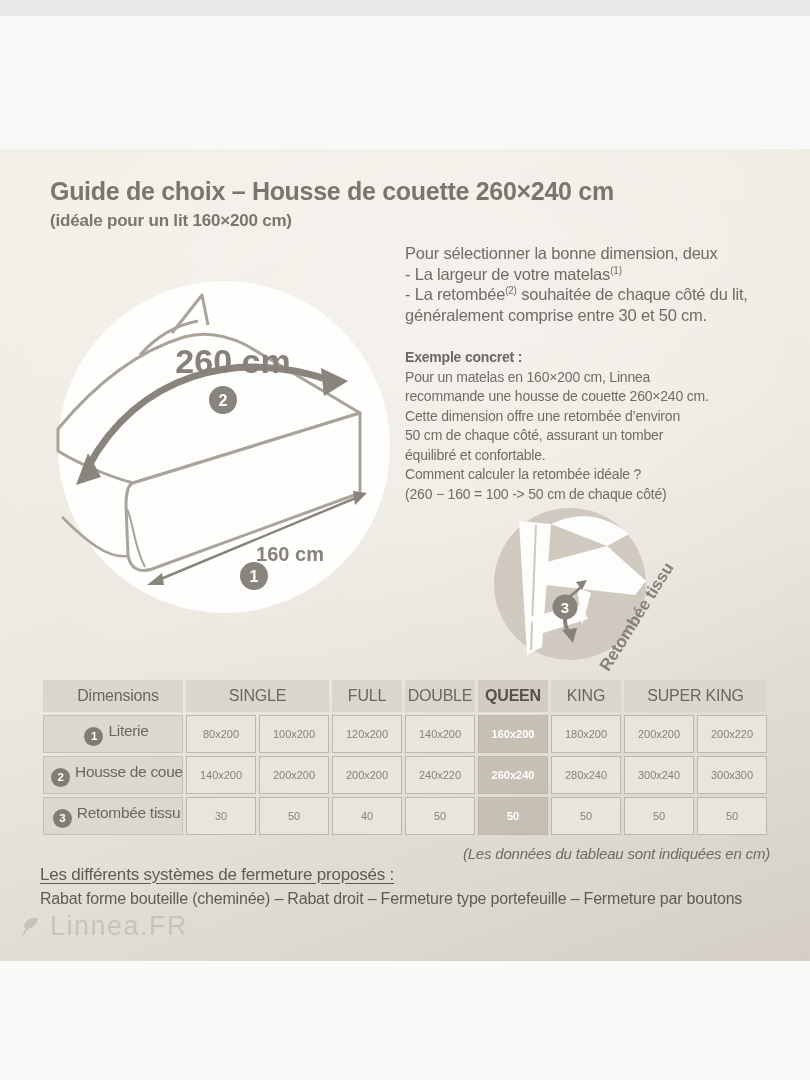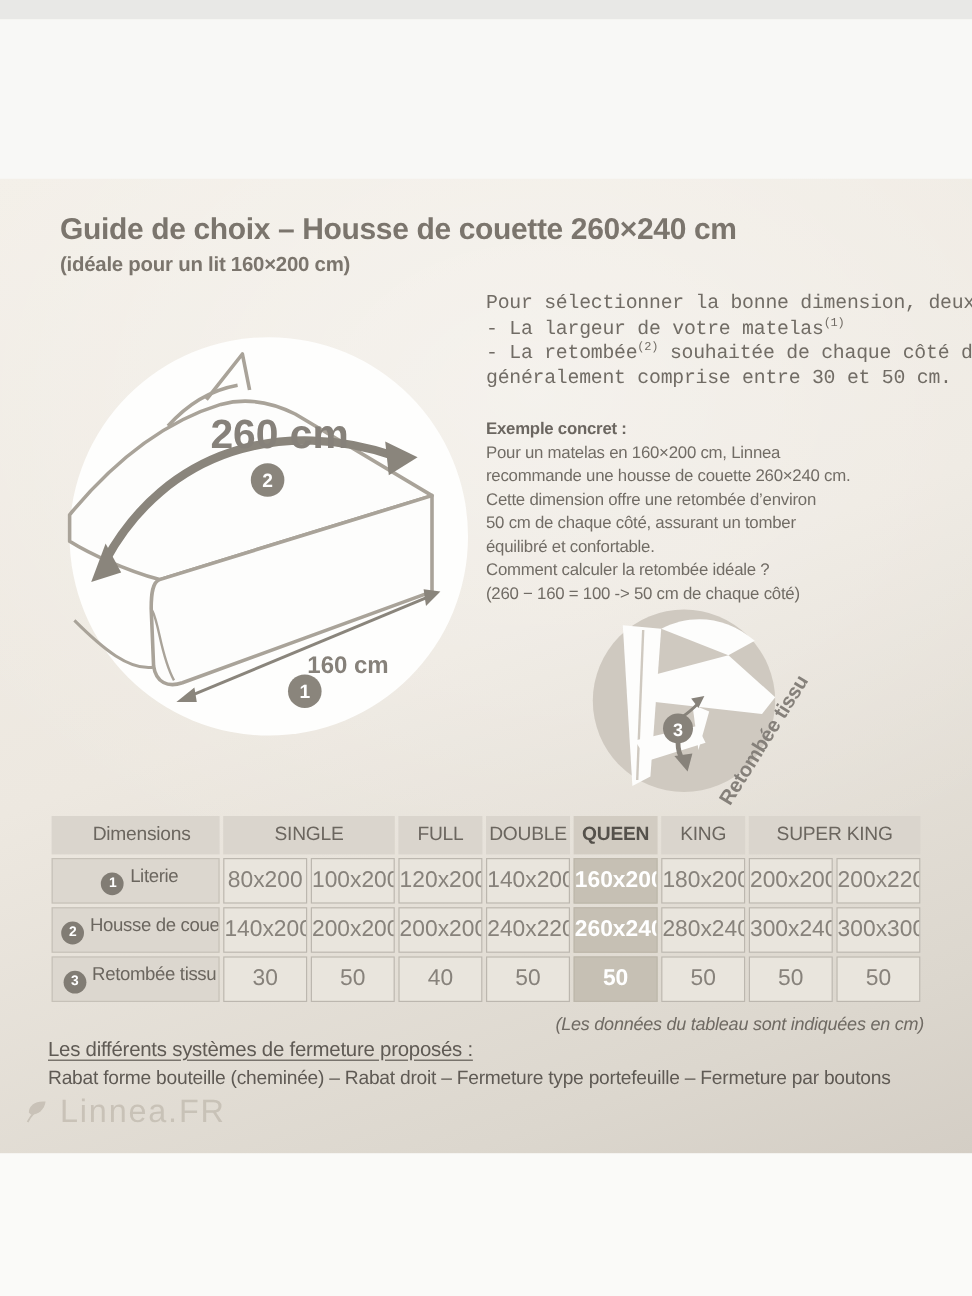--- a/index.html
+++ b/index.html
@@ -19,21 +19,21 @@
   }
   .title {
     position:absolute; left:50px; top:28px; font-size:25px; font-weight:bold;
     color:#7b756d; letter-spacing:-0.3px; white-space:nowrap;
   }
   .subtitle {
     position:absolute; left:50px; top:62px; font-size:17px; font-weight:bold;
     color:#7b756d; letter-spacing:-0.2px; white-space:nowrap;
   }
   .textcol { position:absolute; left:405px; width:396px; color:#716c65; }
-  .intro { top:94px; font-size:16.5px; line-height:20.5px;font-family:Liberation Mono, monospace; }
+  .intro { top:94px; font-size:16.5px; line-height:20.5px; }
   .example { top:199px; font-size:14px; line-height:19.5px; }
   .textcol .line { white-space:nowrap; letter-spacing:-0.2px; }
   .example .heading { font-weight:bold; color:#6b6660; }
   sup { font-size:10px; vertical-align:super; line-height:0; }
 
   .bigcircle { position:absolute; left:56px; top:130px; width:336px; height:336px; }
   .smallcircle { position:absolute; left:485px; top:352px; width:170px; height:170px; }
   .drop-label {
     position:absolute; left:572px; top:458px; width:130px; text-align:center;
     transform:rotate(-58deg); font-size:17px; font-weight:bold; color:#85807a;
@@ -50,21 +50,21 @@
     font-weight:normal; text-align:center; overflow:hidden; white-space:nowrap;
   }
   tr.hdr th { height:32px; background:#dad5cd; color:#6b665f; font-size:16px; letter-spacing:-0.2px; }
   tr.hdr th.dim { text-align:center; padding-left:10px; }
   tr.hdr th.queen { background:#d2ccc2; color:#55514b; font-weight:bold; }
   td.rowlab {
     height:38px; background:#dcd7cf; border:1px solid #c6c1b8; color:#6b665f;
     font-size:15.5px; text-align:left; padding-left:7px; letter-spacing:-0.3px;
   }
   td.cell {
-    height:38px; background:#e9e5dd; border:1px solid #bcb7af; color:#87827b; font-size:19px;
+    height:38px; background:#e9e5dd; border:1px solid #bcb7af; color:#87827b; font-size:11px;
   }
   td.cell.hl { background:#c6c0b4; border:1px solid #bdb7ab; color:#ffffff; font-weight:bold; }
   .tbadge {
     display:inline-block; width:19px; height:19px; border-radius:50%;
     background:#817c74; color:#fff; font-size:11.5px; font-weight:bold;
     line-height:19px; text-align:center; vertical-align:-4px; margin-right:5px;
   }
   .note {
     position:absolute; right:40px; top:696px; font-size:15px; font-style:italic;
     color:#6f6a63; letter-spacing:-0.2px;

